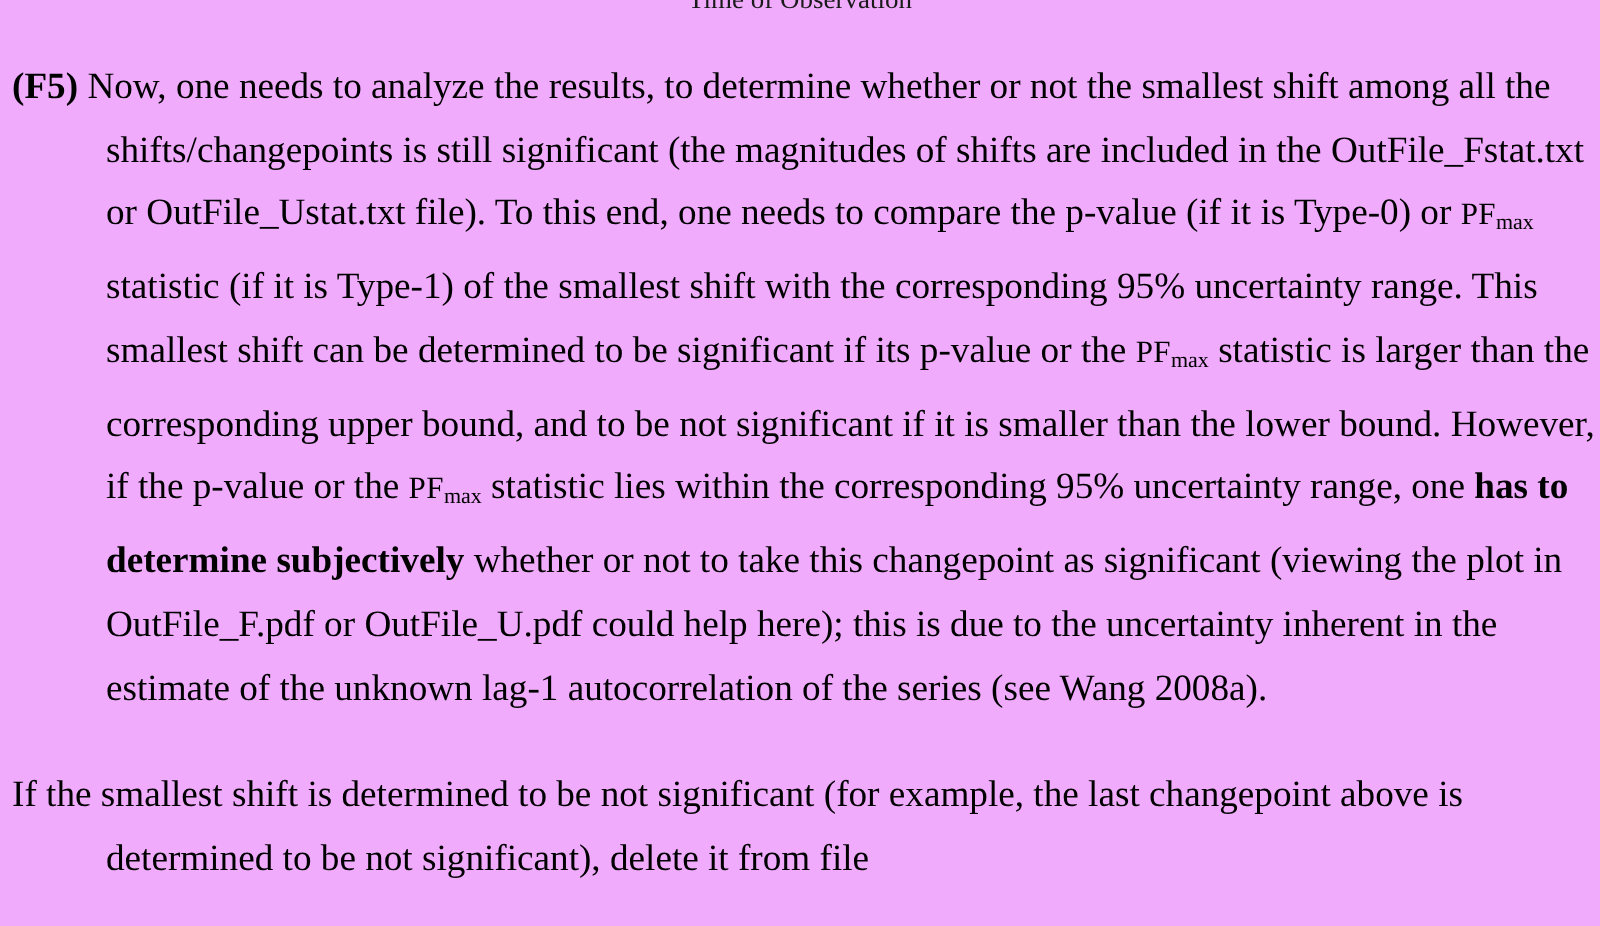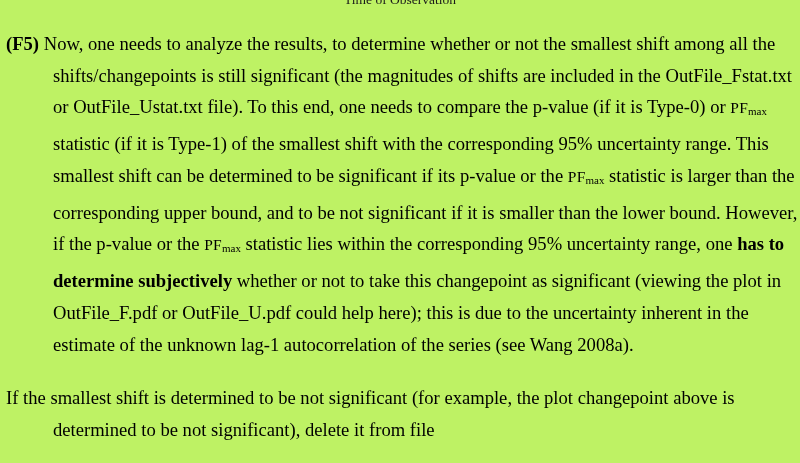--- a/index.html
+++ b/index.html
@@ -11,21 +11,21 @@
     width: 800px;
     height: 463px;
     overflow: hidden;
     font-family: "Liberation Serif", serif;
     color: #000000;
   }
   .page {
     position: relative;
     width: 800px;
     height: 463px;
-    background: #bef264;
+    background: #f0abfc;
   }
   
   .top-fragment {
     position: absolute;
     top: -7px;
     left: 0;
     width: 800px;
     text-align: center;
     font-family: "Liberation Serif", serif;
     font-size: 13.5px;
@@ -98,18 +98,18 @@
       <span>determined to be significant if its p-value or the </span><span class="math nowrap"><span>PF</span><span class="sub">max</span></span><span> statistic is larger than the</span>
       <span>corresponding upper bound, and to be not significant if it is smaller than the lower</span>
       <span>bound. However, if the p-value or the </span><span class="math nowrap"><span>PF</span><span class="sub">max</span></span><span> statistic lies within the corresponding</span>
       <span>95% uncertainty range, one </span><span class="bold">has to determine subjectively</span><span> whether or not to take</span>
       <span>this changepoint as significant (viewing the plot in </span><span class="mono">OutFile_F.pdf</span><span> or </span><span class="mono">OutFile_U.pdf</span>
       <span>could help here); this is due to the uncertainty inherent in the estimate of the</span>
       <span>unknown lag-1 autocorrelation of the series (see Wang 2008a).</span>
     </div>
 
     <div class="para hang para2">
-      <span>If the smallest shift is determined to be not significant (for example, the plot</span>
+      <span>If the smallest shift is determined to be not significant (for example, the last</span>
       <span>changepoint above is determined to be not significant), delete it from file</span>
     </div>
 
   </div>
 </div>
 
 </body></html>

